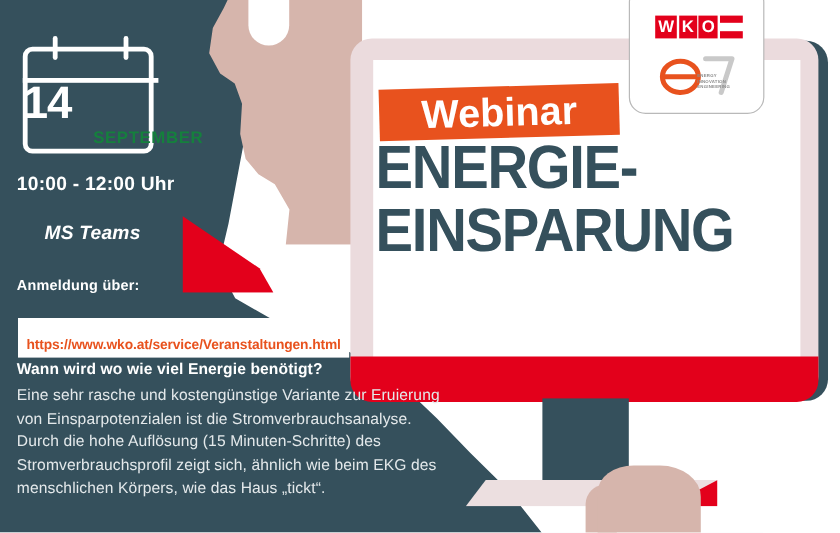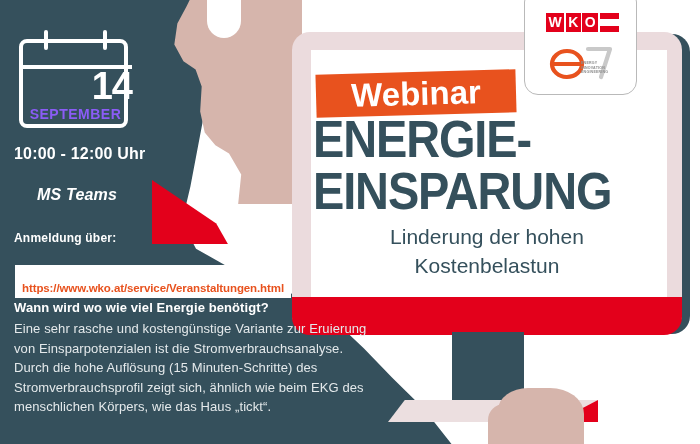--- a/index.html
+++ b/index.html
@@ -83,39 +83,40 @@
     background: #ffffff;
     border-radius: 2px;
   }
   .cal-ring.r1 { left: 25px; }
   .cal-ring.r2 { left: 84px; }
   .cal-day {
     position: absolute;
     left: 0;
     top: 36px;
     width: 113px;
-    text-align: right;
+    text-align: left;
     color: #ffffff;
     font-size: 38px;
     font-weight: bold;
     letter-spacing: -1px;
     line-height: 40px;
     font-family: "Liberation Sans", sans-serif;
   }
   .cal-month {
     position: absolute;
     left: 0;
     top: 76px;
     width: 113px;
     text-align: center;
-    color: #8b5cf6;
+    color: #15803d;
     font-size: 14px;
     font-weight: bold;
     letter-spacing: 0.5px;
     font-family: "Liberation Sans", sans-serif;
+    padding-left: 48px;
   }
 
   
   .time-text {
     position: absolute;
     left: 14px;
     top: 145px;
     color: #ffffff;
     font-size: 16px;
     font-weight: bold;
@@ -441,24 +442,20 @@
 
   <div class="webinar-banner">
     <div class="webinar-text">Webinar</div>
   </div>
 
   <div class="headline">
     <span class="l1">ENERGIE-</span>
     <span class="l2">EINSPARUNG</span>
   </div>
 
-  <div class="subhead">
-    <span>Linderung der hohen</span>
-    <span>Kostenbelastun</span>
-  </div>
 
   <div class="hand-thumb"></div>
   <div class="hand"></div>
 
   <div class="logo-card"></div>
   <div class="wko">
     <div class="wko-cell">W</div>
     <div class="wko-cell">K</div>
     <div class="wko-cell">O</div>
     <div class="wko-flag"></div>

